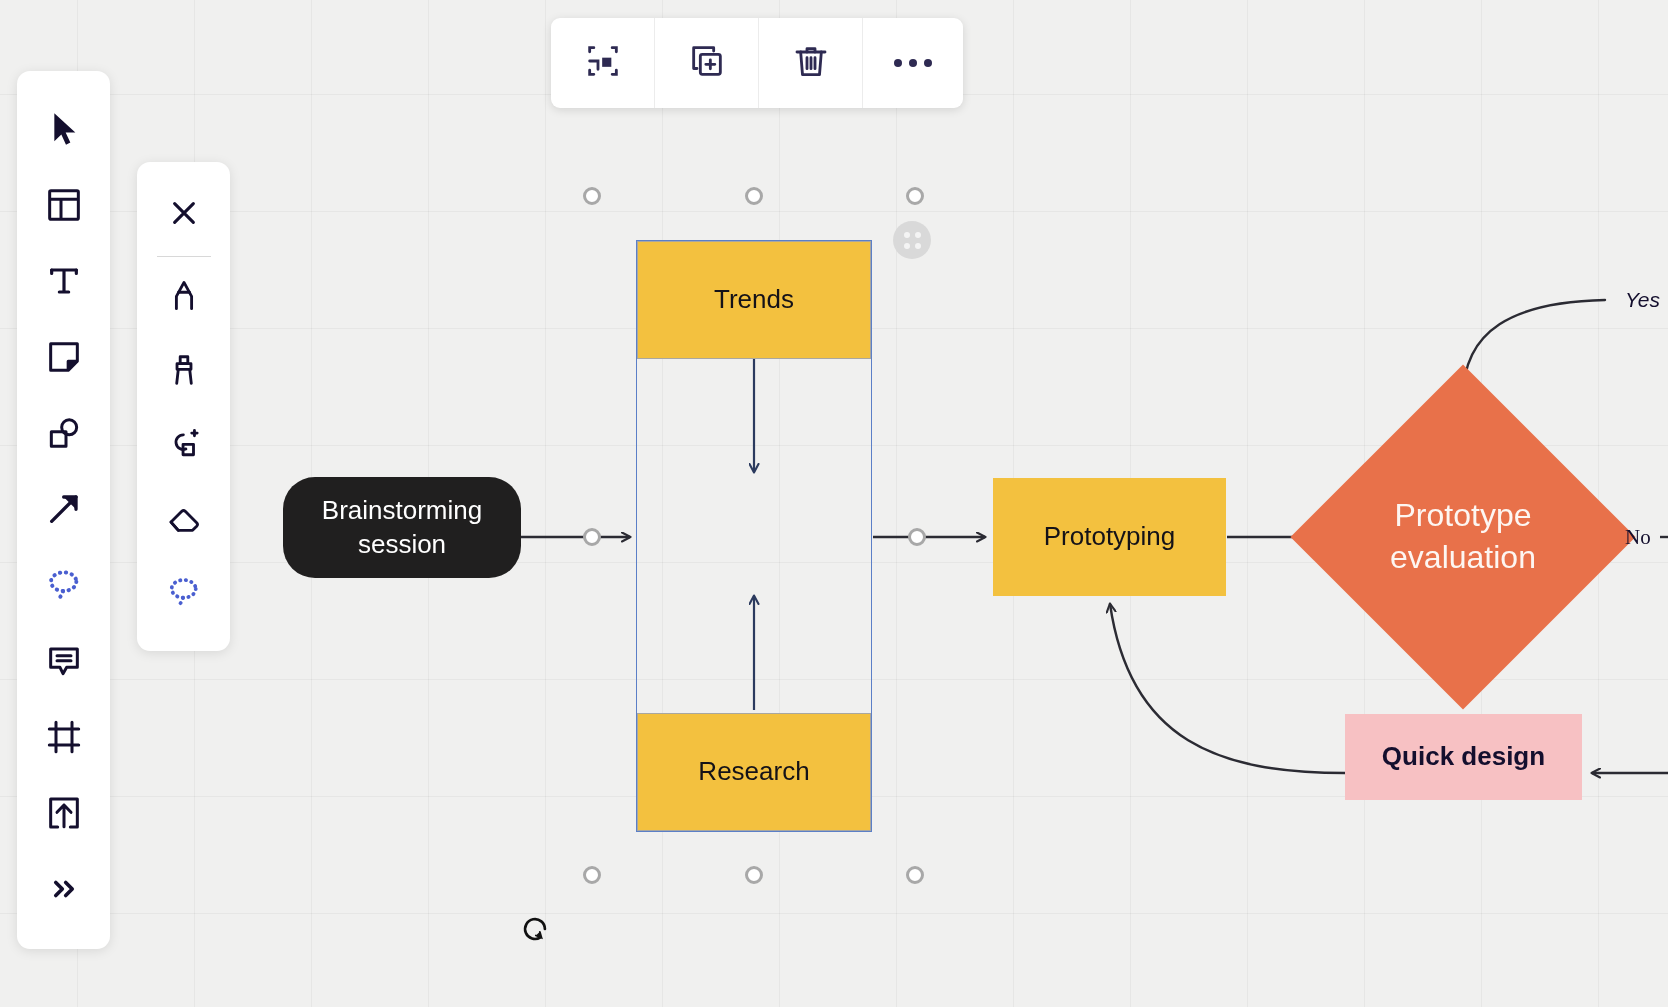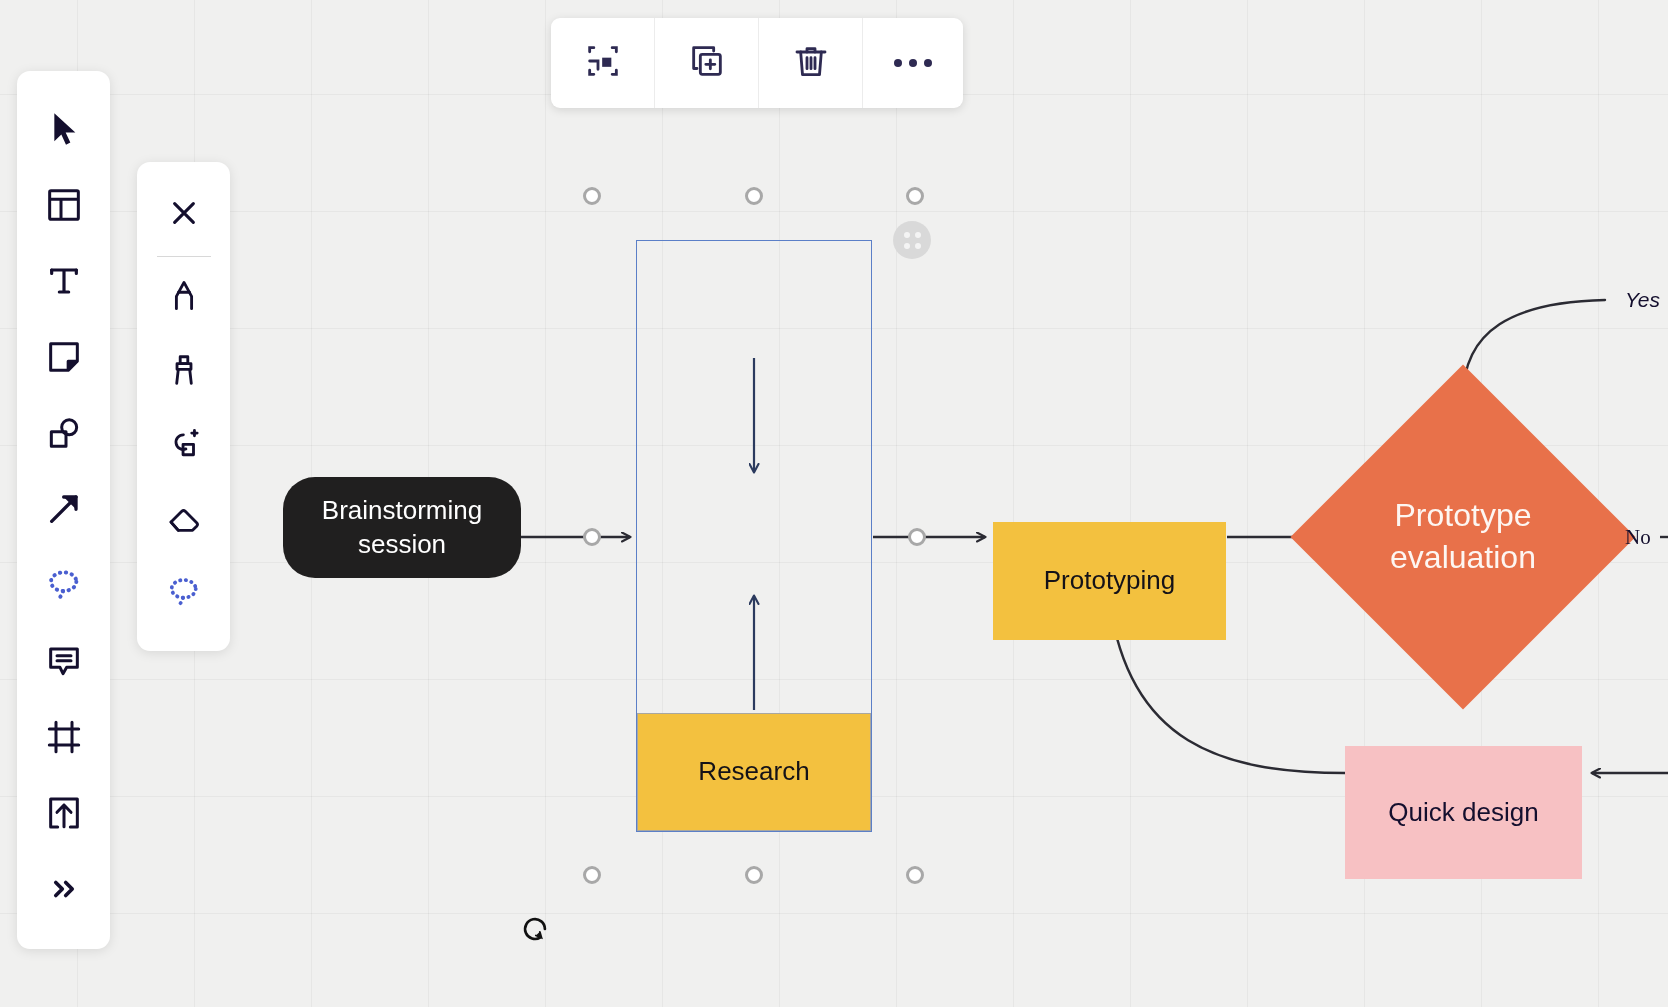--- a/index.html
+++ b/index.html
@@ -257,36 +257,39 @@
 
     <path d="M1345,773 C1220,773 1130,742 1110,604" fill="none" stroke="#2b2b33" stroke-width="2.4" stroke-linecap="round" marker-end="url(#arrowhead)"></path>
   </svg>
 
   <div class="node node-rounded-dark" style="left:283px; top:477px; width:238px; height:101px;border-radius:32px;">
     <span>Brainstorming session</span>
   </div>
 
   <div class="sel-box" style="left:636px; top:240px; width:236px; height:592px;"></div>
 
+  <div class="node node-rect-yellow" style="left:637px; top:241px; width:234px; height:118px;">
+    <span>Trends</span>
+  </div>
 
 
   <div class="node node-rect-yellow" style="left:637px; top:713px; width:234px; height:118px;">
     <span>Research</span>
   </div>
 
-  <div class="node node-rect-yellow no-border" style="left:993px; top:478px; width:233px; height:118px;margin-top:44px;">
+  <div class="node node-rect-yellow no-border" style="left:993px; top:478px; width:233px; height:118px;">
     <span>Prototyping</span>
   </div>
 
   <div class="diamond-wrap" style="left:1341px; top:415px; width:244px; height:244px;">
     <div class="diamond-shape"></div>
     <div class="diamond-label">Prototype evaluation</div>
   </div>
 
-  <div class="node node-rect-pink" style="left:1345px; top:746px; width:237px; height:133px;">
+  <div class="node node-rect-pink" style="left:1345px; top:714px; width:237px; height:86px;font-weight:bold;">
     <span>Quick design</span>
   </div>
 
   <div class="edge-label" style="left:1625px; top:288px;font-style:italic;">Yes</div>
   <div class="edge-label" style="left:1625px; top:525px;font-family:Liberation Serif, serif;">No</div>
 
   <div class="conn-dot" style="left:583px; top:528px;"></div>
   <div class="conn-dot" style="left:908px; top:528px;"></div>
 
   <div class="handle" style="left:583px; top:187px;"></div>

